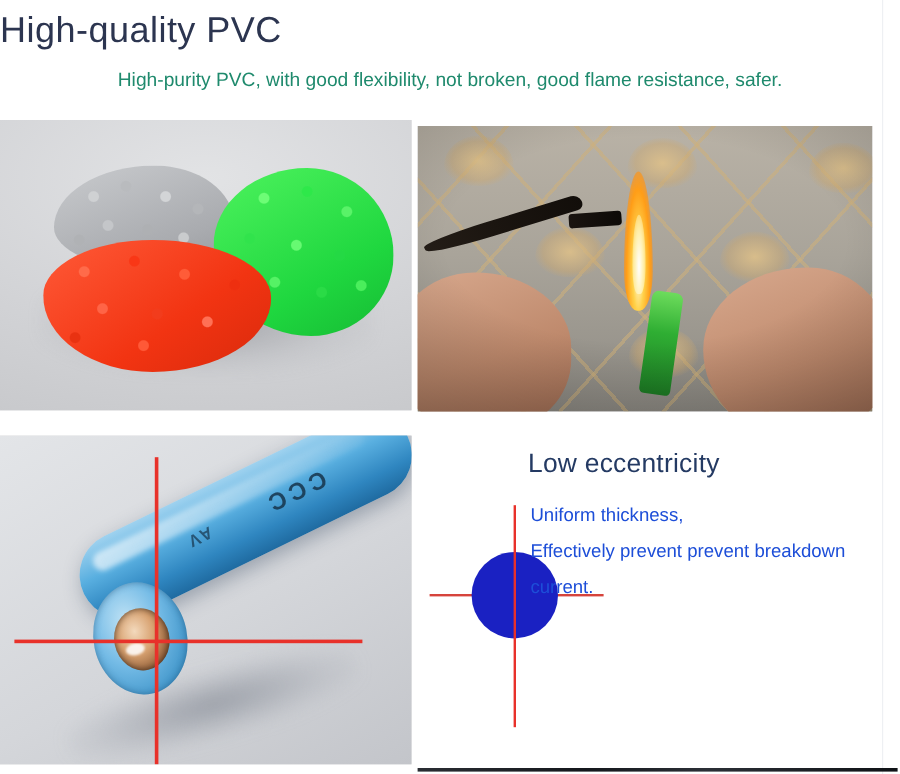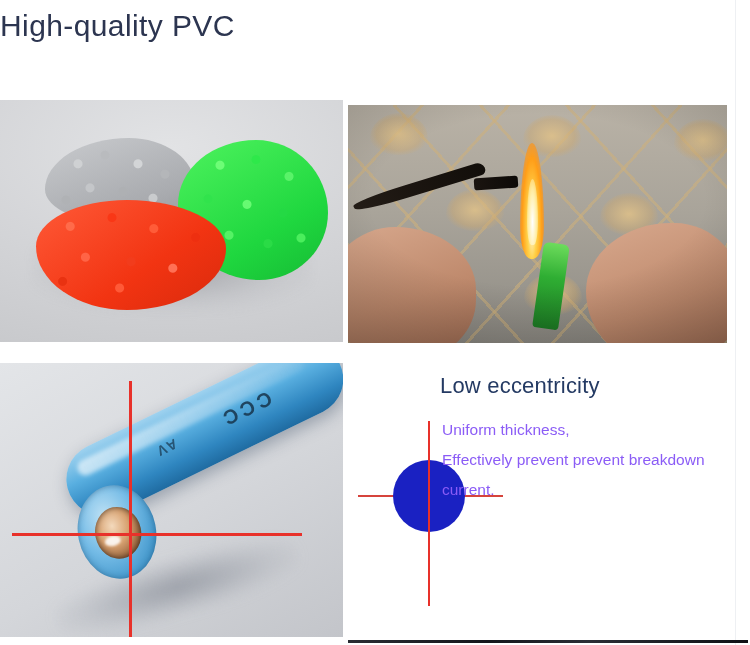--- a/index.html
+++ b/index.html
@@ -296,21 +296,21 @@
     font-weight: 400;
     letter-spacing: 0.2px;
     white-space: nowrap;
   }
   .ecc-body {
     position: absolute;
     left: 94px; top: 52px;
     width: 300px;
     font-size: 15.5px;
     line-height: 30px;
-    color: #8b5cf6;
+    color: #1d4ed8;
   }
   .ecc-line { white-space: nowrap; }
   .xh-v-diagram {
     position: absolute;
     left: 80px; top: 58px; width: 2px; height: 185px;
     background: #e8312a;
   }
   .xh-h-diagram {
     position: absolute;
     left: 10px; top: 132px; width: 145px; height: 2px;
@@ -325,20 +325,21 @@
 </style>
 </head>
 <body>
 
 <div class="page">
 
   <div class="page-rule-right"></div>
 
   <div class="headline">High-quality PVC</div>
 
+  <div class="subhead">High-purity PVC, with good flexibility, not broken, good flame resistance, safer.</div>
 
   <div class="panel" id="panel-pellets">
     <div class="photo">
       <div class="pellets-bg"></div>
       <div class="pellets-shadow"></div>
       <div class="pile pile-gray"></div>
       <div class="pile pile-green"></div>
       <div class="pile pile-red"></div>
     </div>
   </div>

